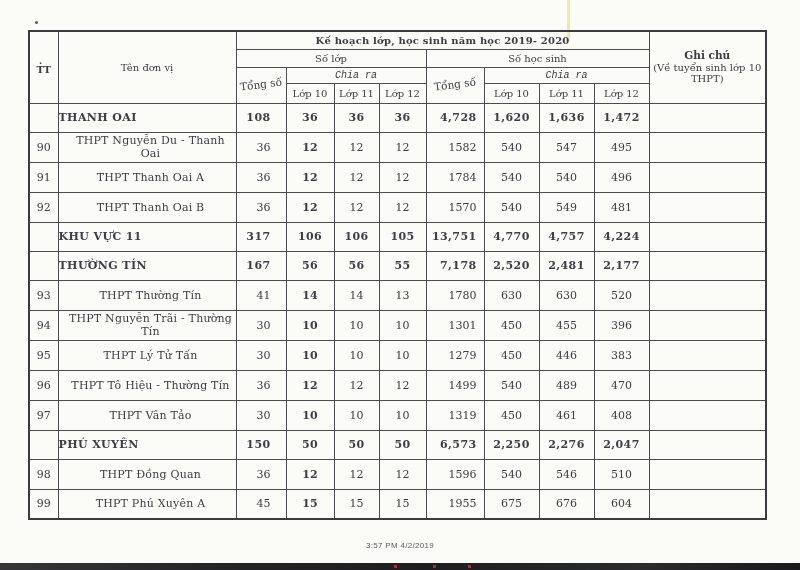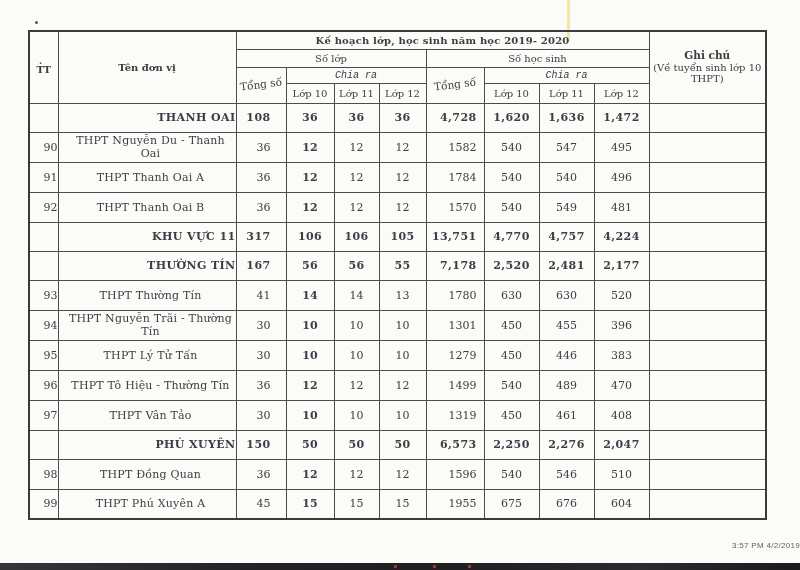--- a/index.html
+++ b/index.html
@@ -22,21 +22,21 @@
   }
   .bottom-band{
     position:absolute;left:0;bottom:0;width:800px;height:7px;
     background:linear-gradient(90deg,#35353a 0%,#232327 30%,#1d1d22 55%,#2b2b2f 80%,#1a1a1e 100%);
   }
   .red-speck{
     position:absolute;bottom:2px;width:3px;height:3px;background:#a83232;
   }
   .timestamp{
     position:absolute;left:0;top:541px;width:800px;
-    text-align:right;
+    text-align:center;
     font-family:"Liberation Sans","DejaVu Sans",sans-serif;
     font-size:8px;color:#5f5f64;letter-spacing:.3px;
   }
   
   table.plan{
     position:absolute;left:28px;top:30px;width:737px;
     border-collapse:collapse;table-layout:fixed;
     border:2px solid #3a3a40;
   }
   .plan th,.plan td{
@@ -45,36 +45,36 @@
     font-weight:normal;
     vertical-align:middle;
   }
   thead tr.h1{height:18px}
   thead tr.h2{height:18px}
   thead tr.h3{height:16px}
   thead tr.h4{height:20px}
   .plan thead th{font-size:10px;line-height:1.1;text-align:center;color:#3c3c45;}
   th.tt-head{font-size:10.5px;font-weight:bold;}
   .tt-dot{display:block;font-size:9px;line-height:5px;text-align:left;padding-left:9px;color:#4a4a50;}
-  th.unit-head{font-size:10.5px;font-weight:bold;margin-left:22px;}
+  th.unit-head{font-size:10.5px;font-weight:normal;margin-left:22px;}
   th.plan-title{font-weight:bold;font-size:11px;letter-spacing:.2px;}
   th.group-head{font-size:10.5px;}
   th.total-head span{display:inline-block;transform:rotate(-7deg);font-size:10.5px;}
   th.break-head{font-style:italic;font-size:9.5px;font-family:Liberation Mono, monospace;}
   th.grade-head{font-size:10px;}
   th.notes-head{font-size:10px;line-height:1.35;}
   th.notes-head .nt{font-weight:bold;font-size:10.5px;}
   
   tbody tr.data{height:30px}
   tbody tr.section{height:29px}
   .plan tbody td{font-size:11px;color:#3d3d47;}
   tr.section td{font-weight:bold;font-size:11px;letter-spacing:.4px;}
-  td.cell-tt{text-align:right;}
+  td.cell-tt{text-align:center;}
   td.cell-name{text-align:center;padding-left:7px;letter-spacing:.2px;}
-  tr.section td.cell-name{text-align:right;padding-left:0;}
+  tr.section td.cell-name{text-align:left;padding-left:0;}
   td.cell-ctotal{text-align:right;padding-right:15px;}
   td.cell-c10{text-align:center;font-weight:bold;}
   td.cell-c11{text-align:center;}
   td.cell-c12{text-align:center;}
   td.cell-stotal{text-align:right;padding-right:7px;}
   td.cell-s10,td.cell-s11,td.cell-s12{text-align:center;}
   td.cell-note{background:transparent;}
 </style>
 </head>
 <body>

